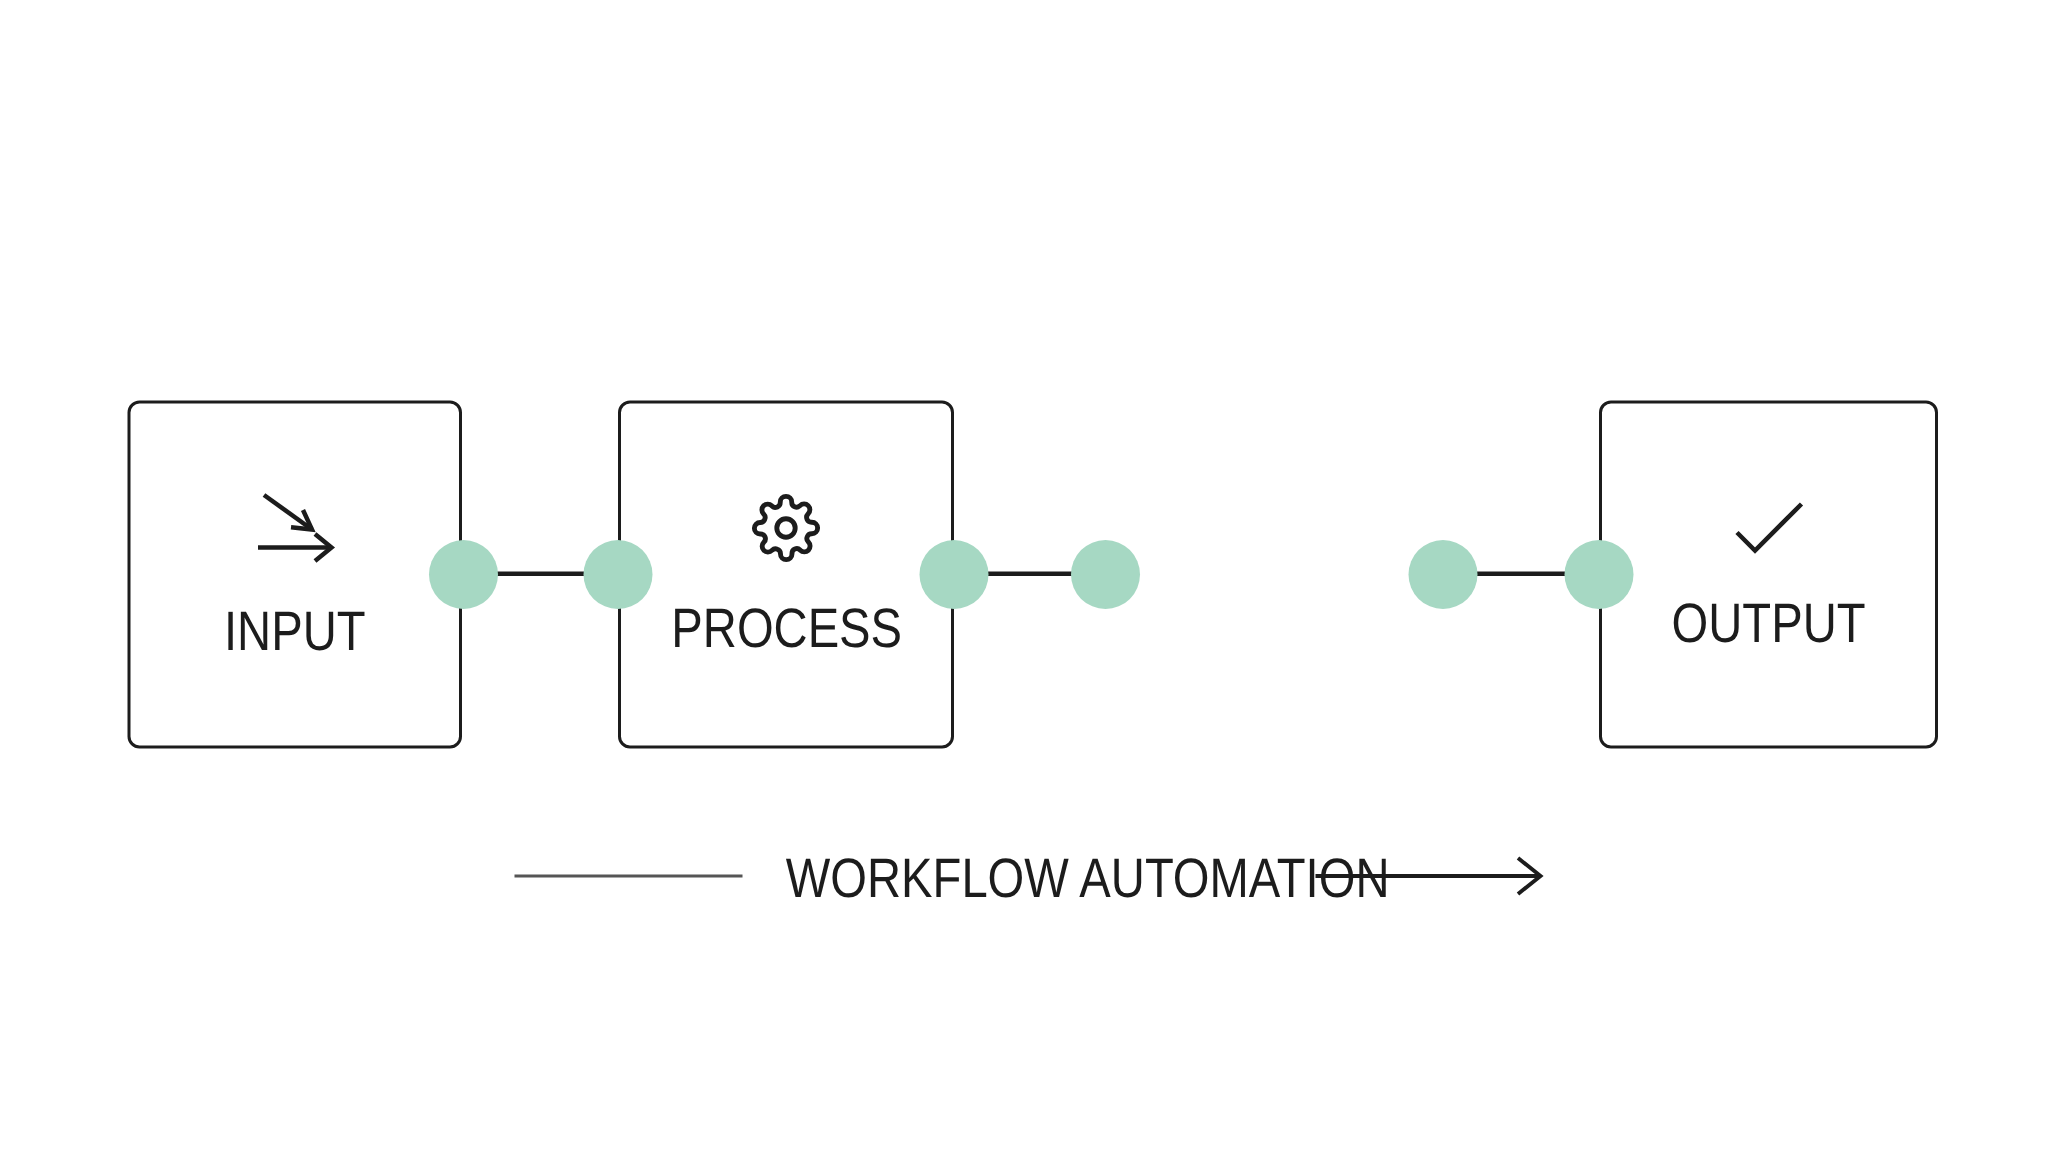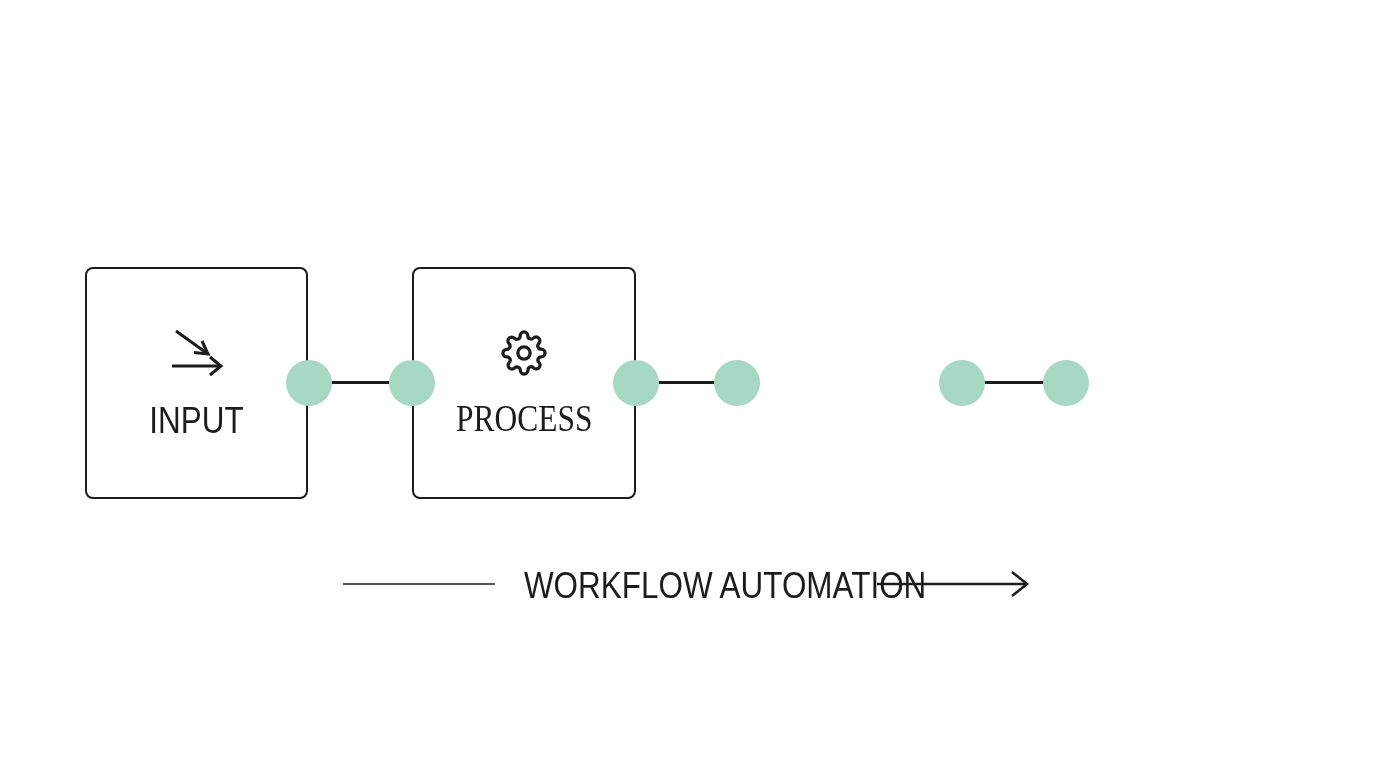--- a/index.html
+++ b/index.html
@@ -19,21 +19,21 @@
     border: 2.5px solid var(--line, #1c1c1c);
     border-radius: 8px;
     background: #ffffff;
     display: flex;
     flex-direction: column;
     align-items: center;
     justify-content: center;
     gap: 20px;
   }
   .node-1 { left: 85px;   width: 223px; }
-  .node-2 { left: 412px;  width: 224px; font-family: Liberation Serif, serif; }
+  .node-2 { left: 412px;  width: 224px; }
   .node-3 { left: 737px;  width: 225px; }
   .node-4 { left: 1066px; width: 226px; }
   .icon { display: block; color: var(--line, #1c1c1c); }
   svg { stroke: currentColor; fill: none; }
   .node-label {
     display: inline-block;
     font-size: 37px;
     line-height: 1;
     font-weight: 400;
     color: var(--text, #1c1c1c);
@@ -115,20 +115,28 @@
     <span class="icon">
       <svg width="46" height="46" viewBox="0 0 24 24" stroke-width="1.7" stroke-linecap="round" stroke-linejoin="round">
         <circle cx="12" cy="12" r="3.2"></circle>
         <path d="M19.4 15a1.65 1.65 0 0 0 .33 1.82l.06.06a2 2 0 0 1 0 2.83 2 2 0 0 1-2.83 0l-.06-.06a1.65 1.65 0 0 0-1.82-.33 1.65 1.65 0 0 0-1 1.51V21a2 2 0 0 1-2 2 2 2 0 0 1-2-2v-.09A1.65 1.65 0 0 0 9 19.4a1.65 1.65 0 0 0-1.82.33l-.06.06a2 2 0 0 1-2.83 0 2 2 0 0 1 0-2.83l.06-.06a1.65 1.65 0 0 0 .33-1.82 1.65 1.65 0 0 0-1.51-1H3a2 2 0 0 1-2-2 2 2 0 0 1 2-2h.09A1.65 1.65 0 0 0 4.6 9a1.65 1.65 0 0 0-.33-1.82l-.06-.06a2 2 0 0 1 0-2.83 2 2 0 0 1 2.83 0l.06.06a1.65 1.65 0 0 0 1.82.33H9a1.65 1.65 0 0 0 1-1.51V3a2 2 0 0 1 2-2 2 2 0 0 1 2 2v.09a1.65 1.65 0 0 0 1 1.51 1.65 1.65 0 0 0 1.82-.33l.06-.06a2 2 0 0 1 2.83 0 2 2 0 0 1 0 2.83l-.06.06a1.65 1.65 0 0 0-.33 1.82V9a1.65 1.65 0 0 0 1.51 1H21a2 2 0 0 1 2 2 2 2 0 0 1-2 2h-.09a1.65 1.65 0 0 0-1.51 1z"></path>
       </svg>
     </span>
     <span class="node-label">PROCESS</span>
   </div>
 
 
+  <div class="node node-4">
+    <span class="icon">
+      <svg width="52" height="40" viewBox="0 0 52 40" stroke-width="3">
+        <polyline points="5,23 17,35 48,4"></polyline>
+      </svg>
+    </span>
+    <span class="node-label">OUTPUT</span>
+  </div>
 
   <div class="dot dot-1"></div>
   <div class="dot dot-2"></div>
   <div class="dot dot-3"></div>
   <div class="dot dot-4"></div>
   <div class="dot dot-5"></div>
   <div class="dot dot-6"></div>
 
   <div class="caption-rule"></div>
   <div class="caption-text">WORKFLOW AUTOMATION</div>

